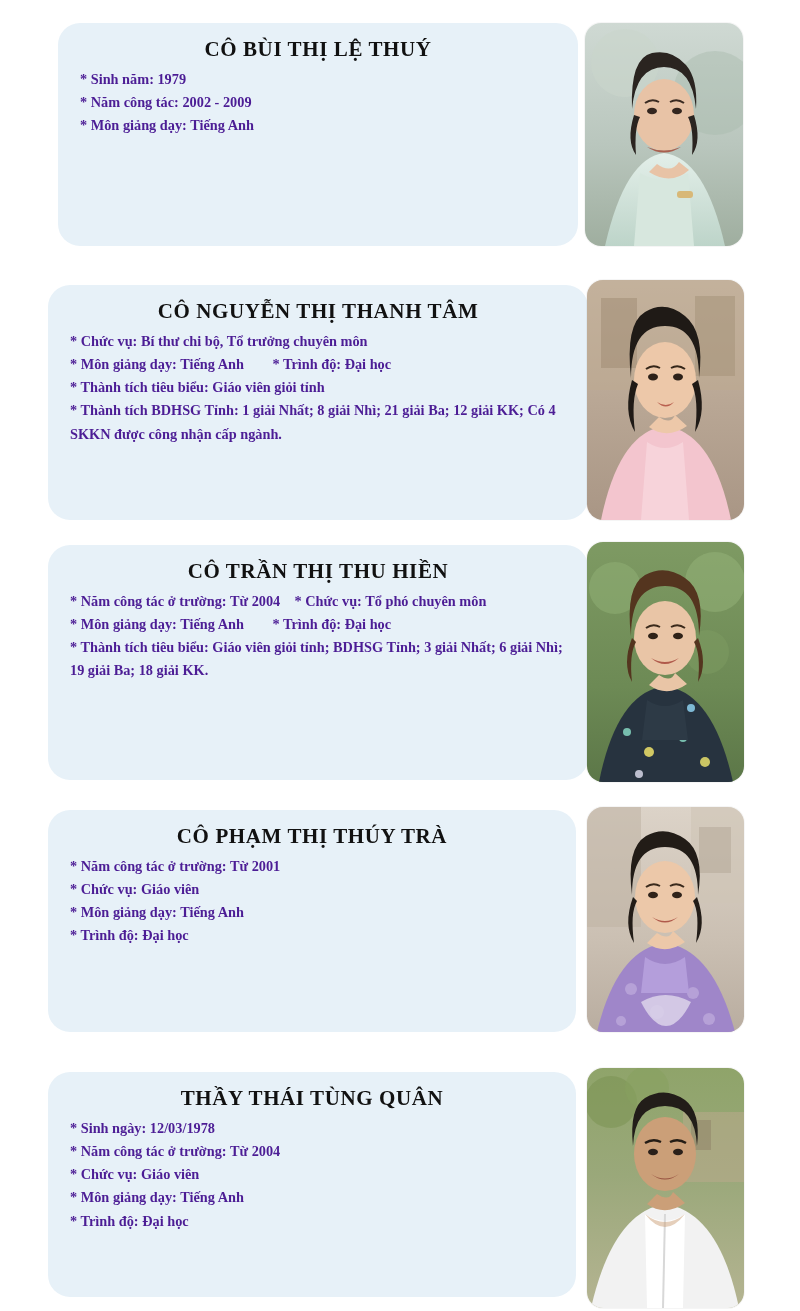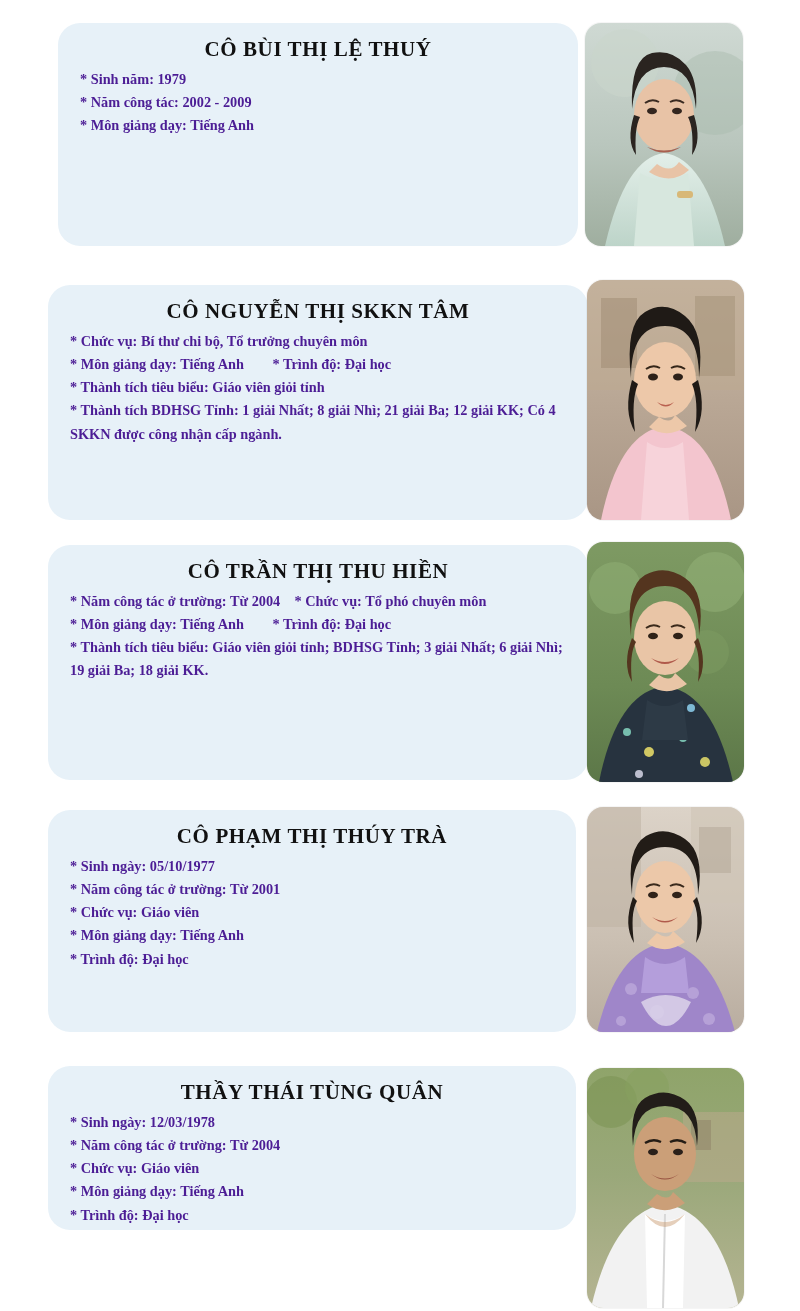--- a/index.html
+++ b/index.html
@@ -78,21 +78,21 @@
   #card3 .panel { position: absolute; left: 48px; top: 20px; width: 540px; height: 235px; }
   #card3 .photo { left: 587px; top: 17px; width: 157px; height: 240px; }
 
   
   #card4 { position: absolute; left: 0; top: 790px; width: 800px; height: 255px; }
   #card4 .panel { position: absolute; left: 48px; top: 20px; width: 528px; height: 222px; }
   #card4 .photo { left: 587px; top: 17px; width: 157px; height: 225px; }
 
   
   #card5 { position: absolute; left: 0; top: 1050px; width: 800px; height: 261px; }
-  #card5 .panel { position: absolute; left: 48px; top: 16px; width: 528px; height: 164px; }
+  #card5 .panel { position: absolute; left: 48px; top: 22px; width: 528px; height: 225px; }
   #card5 .photo { left: 587px; top: 18px; width: 157px; height: 240px; }
 </style>
 </head>
 <body>
 
 <div class="page">
 
   <div class="card" id="card1">
     <div class="panel">
       <div class="panel-title">CÔ BÙI THỊ LỆ THUÝ</div>
@@ -130,21 +130,21 @@
         <path d="M60 80 q7 -5 14 -1" stroke="#3a2b22" stroke-width="2" fill="none"></path>
         <path d="M85 79 q7 -4 14 1" stroke="#3a2b22" stroke-width="2" fill="none"></path>
         <path d="M72 141 q14 10 22 -2 l10 8 q-18 16 -40 2 Z" fill="#e8c3a6"></path>
         <rect x="92" y="168" width="16" height="7" rx="3" fill="#d8b877"></rect>
       </svg>
     </div>
   </div>
 
   <div class="card" id="card2">
     <div class="panel">
-      <div class="panel-title">CÔ NGUYỄN THỊ SKKN TÂM</div>
+      <div class="panel-title">CÔ NGUYỄN THỊ THANH TÂM</div>
       <div class="panel-body">
         <div class="line">* Chức vụ: Bí thư chi bộ, Tổ trưởng chuyên môn</div>
         <div class="line">* Môn giảng dạy: Tiếng Anh        * Trình độ: Đại học</div>
         <div class="line">* Thành tích tiêu biểu: Giáo viên giỏi tỉnh</div>
         <div class="line">* Thành tích BDHSG Tỉnh: 1 giải Nhất; 8 giải Nhì; 21 giải Ba; 12 giải KK; Có 4 SKKN được công nhận cấp ngành.</div>
       </div>
     </div>
     <div class="photo">
       <svg width="157" height="240" viewBox="0 0 157 240" xmlns="http://www.w3.org/2000/svg">
         <defs>
@@ -218,21 +218,20 @@
         <path d="M64 116 q14 12 28 0 q-14 8 -28 0 Z" fill="#b05a4b"></path>
         <path d="M72 133 q12 8 16 -2 l12 11 q-20 14 -38 1 Z" fill="#e9c5a6"></path>
       </svg>
     </div>
   </div>
 
   <div class="card" id="card4">
     <div class="panel">
       <div class="panel-title">CÔ PHẠM THỊ THÚY TRÀ</div>
       <div class="panel-body">
-        <div class="line">* Sinh ngày: 05/10/1977</div>
         <div class="line">* Năm công tác ở trường: Từ 2001</div>
         <div class="line">* Chức vụ: Giáo viên</div>
         <div class="line">* Môn giảng dạy: Tiếng Anh</div>
         <div class="line">* Trình độ: Đại học</div>
       </div>
     </div>
     <div class="photo">
       <svg width="157" height="225" viewBox="0 0 157 225" xmlns="http://www.w3.org/2000/svg">
         <defs>
           <linearGradient id="bg4" x1="0" y1="0" x2="0" y2="1">

